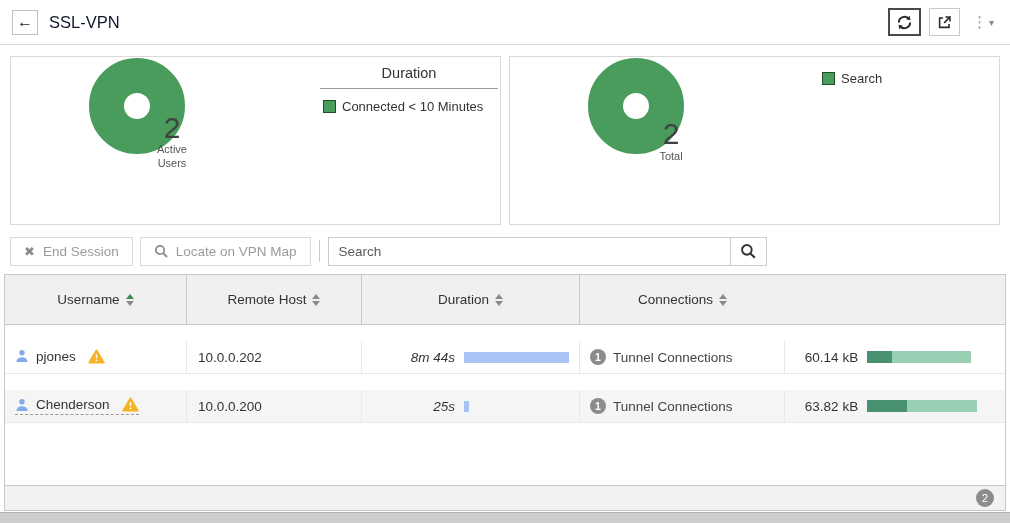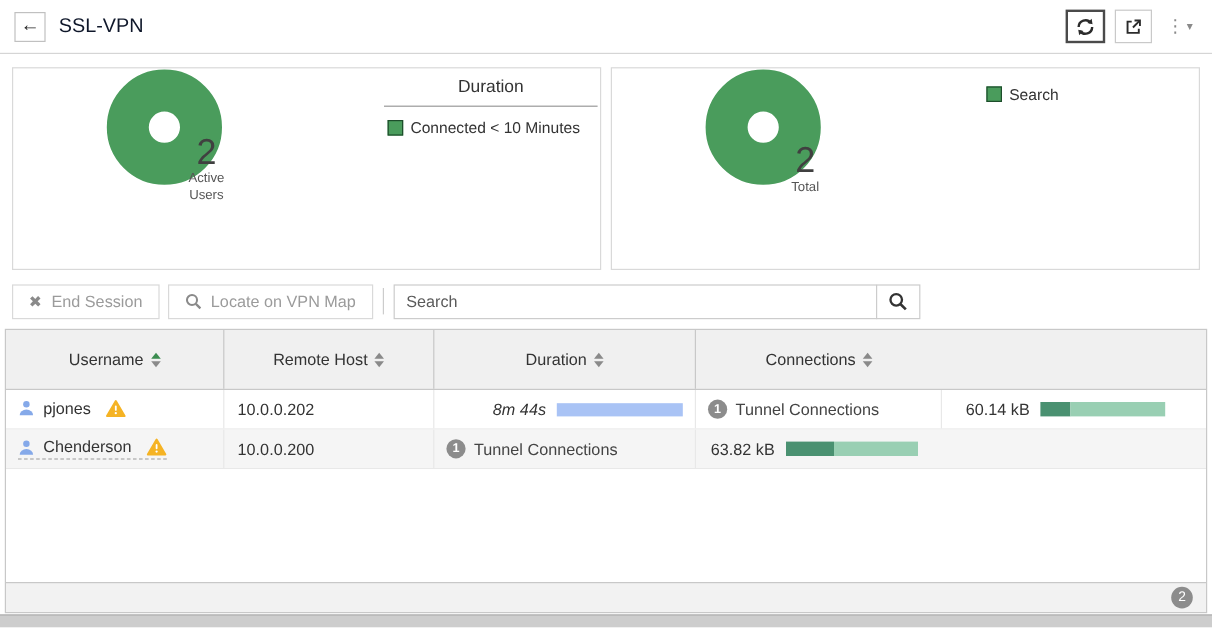--- a/index.html
+++ b/index.html
@@ -50,21 +50,21 @@
   
   .table { flex:1 1 auto; margin:0 4px; border:1px solid #c8c8c8; display:flex; flex-direction:column; background:#fff; }
   .thead, .trow { display:grid; grid-template-columns:182px 175px 218px 205px 1fr; }
   .thead { height:50px; background:#f0f0f0; border-bottom:1px solid #c8c8c8; }
   .th { display:flex; align-items:center; justify-content:center; font-size:13.5px; color:#333; border-right:1px solid #c8c8c8; cursor:pointer; }
   .th:last-child { border-right:none; }
   .sort { display:inline-flex; flex-direction:column; gap:2px; margin-left:6px; }
   .tri-up { width:0; height:0; border-left:4.5px solid transparent; border-right:4.5px solid transparent; border-bottom:5.5px solid #8a8a8a; }
   .tri-down { width:0; height:0; border-left:4.5px solid transparent; border-right:4.5px solid transparent; border-top:5.5px solid #8a8a8a; }
   .tri-up.green { border-bottom-color:#3c8c50; }
-  .trow { height:33px; border-bottom:1px solid #e8e8e8; background:#fff; }
+  .trow { height:33px; border-bottom:1px solid #e8e8e8; background:#fff;margin-top:16px; }
   .trow.alt { background:#f5f5f5; }
   .td { display:flex; align-items:center; border-right:1px solid #e8e8e8; overflow:hidden; font-size:13.5px; color:#333; }
   .td:last-child { border-right:none;justify-content:center; }
   .td-user { padding-left:10px; gap:7px; }
   .user-underline { display:flex; align-items:center; gap:7px; padding-bottom:2px; }
   .user-underline.dashed { border-bottom:1px dashed #9a9a9a; }
   .person-icon { width:14px; height:14px; flex:0 0 auto; }
   .warn-icon { width:17px; height:15px; margin-left:5px; flex:0 0 auto; }
   .td-host { padding-left:11px; }
   .td-duration { justify-content:flex-end;font-style:italic; }
@@ -259,20 +259,26 @@
           </svg>
           <span>Chenderson</span>
           <svg class="warn-icon" viewBox="0 0 20 18">
             <path d="M10 1.5 L18.8 16.5 H1.2 Z" fill="#f5b324" stroke="#f5b324" stroke-width="2" stroke-linejoin="round"></path>
             <rect x="9.1" y="6" width="1.8" height="5.2" rx="0.9" fill="#fff"></rect>
             <circle cx="10" cy="13.6" r="1.15" fill="#fff"></circle>
           </svg>
         </span>
       </div>
       <div class="td td-host">10.0.0.200</div>
+      <div class="td td-duration">
+        <span class="dur-text">25s</span>
+        <span class="dur-barbox">
+          <span class="dur-bar" style="width: 5px;"></span>
+        </span>
+      </div>
       <div class="td td-conn">
         <span class="conn-badge">1</span>
         <span class="conn-label">Tunnel Connections</span>
       </div>
       <div class="td td-bytes">
         <span class="bytes-text">63.82 kB</span>
         <span class="bytes-barbox">
           <span class="bytes-dark" style="width: 40px;"></span>
           <span class="bytes-light" style="width: 70px;"></span>
         </span>

